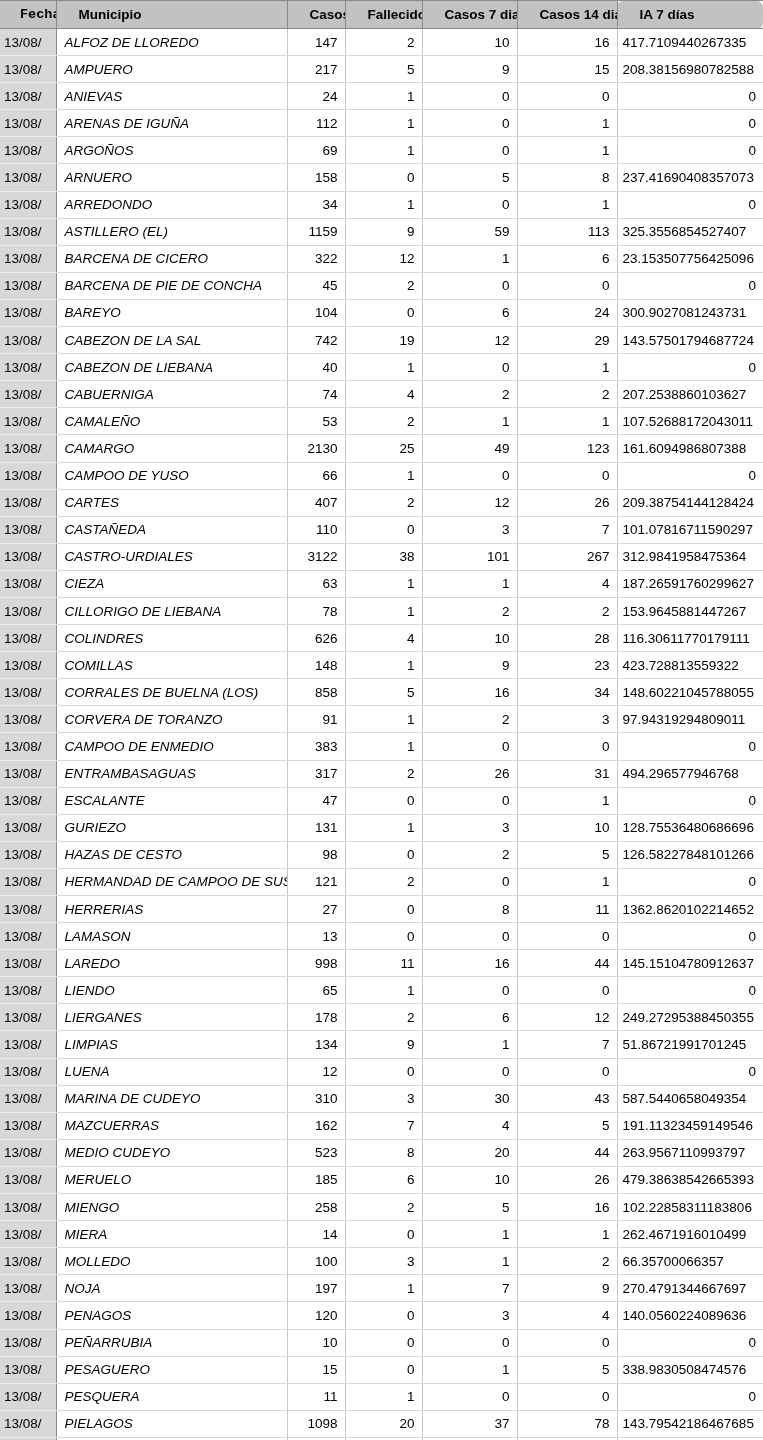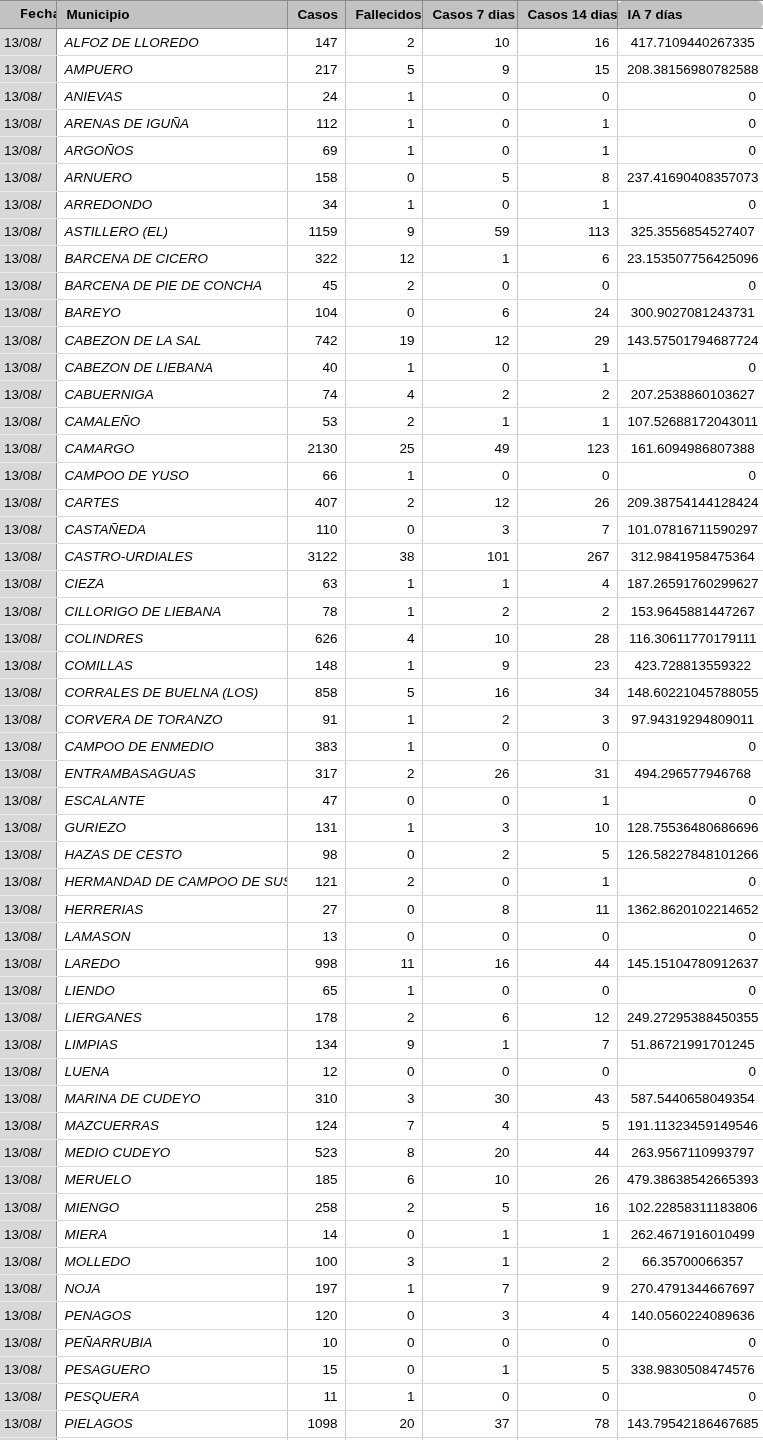--- a/index.html
+++ b/index.html
@@ -32,41 +32,41 @@
     font-size: 13.5px;
     padding: 0;
     vertical-align: middle;
   }
   thead tr { height: 28px; }
   tbody tr { height: 27.1px; }
   th {
     background: var(--header-bg);
     font-weight: bold;
     text-align: left;
-    padding-left: 10px;
+    padding-left: 22px;
     border-right: 1px solid var(--border-dark);
     border-bottom: 1px solid var(--border-dark);
   }
   th.th-fecha { padding-left: 20px; font-family: Liberation Mono, monospace; }
   th.last { border-right: none; border-radius: 6px; }
   td {
     background: var(--cell-bg);
     border-right: 1px solid var(--grid-v);
     border-bottom: 1px solid var(--grid-h);
   }
   td.fecha {
     background: var(--fecha-bg);
     font-weight: normal;
     padding-left: 4px;
     border-right: 1px solid var(--border-dark);
     border-bottom: 1px solid var(--fecha-divider);
   }
   td.text { text-align: left; padding-left: 8px; font-style: italic; }
   td.num  { text-align: right; padding-right: 7px; }
-  td.ia   { text-align: center; padding-left: 5px; }
+  td.ia   { text-align: left; padding-left: 5px; }
   td.last { border-right: none; }
 </style>
 </head>
 <body>
 
 <div class="viewport">
   <table>
     <colgroup>
       <col style="width:56px">
       <col style="width:231px">
@@ -444,21 +444,21 @@
           <td class="text">MARINA DE CUDEYO</td>
           <td class="num">310</td>
           <td class="num">3</td>
           <td class="num">30</td>
           <td class="num">43</td>
           <td class="ia last">587.5440658049354</td>
         </tr>
         <tr>
           <td class="fecha">13/08/</td>
           <td class="text">MAZCUERRAS</td>
-          <td class="num">124</td>
+          <td class="num">162</td>
           <td class="num">7</td>
           <td class="num">4</td>
           <td class="num">5</td>
           <td class="ia last">191.11323459149546</td>
         </tr>
         <tr>
           <td class="fecha">13/08/</td>
           <td class="text">MEDIO CUDEYO</td>
           <td class="num">523</td>
           <td class="num">8</td>

